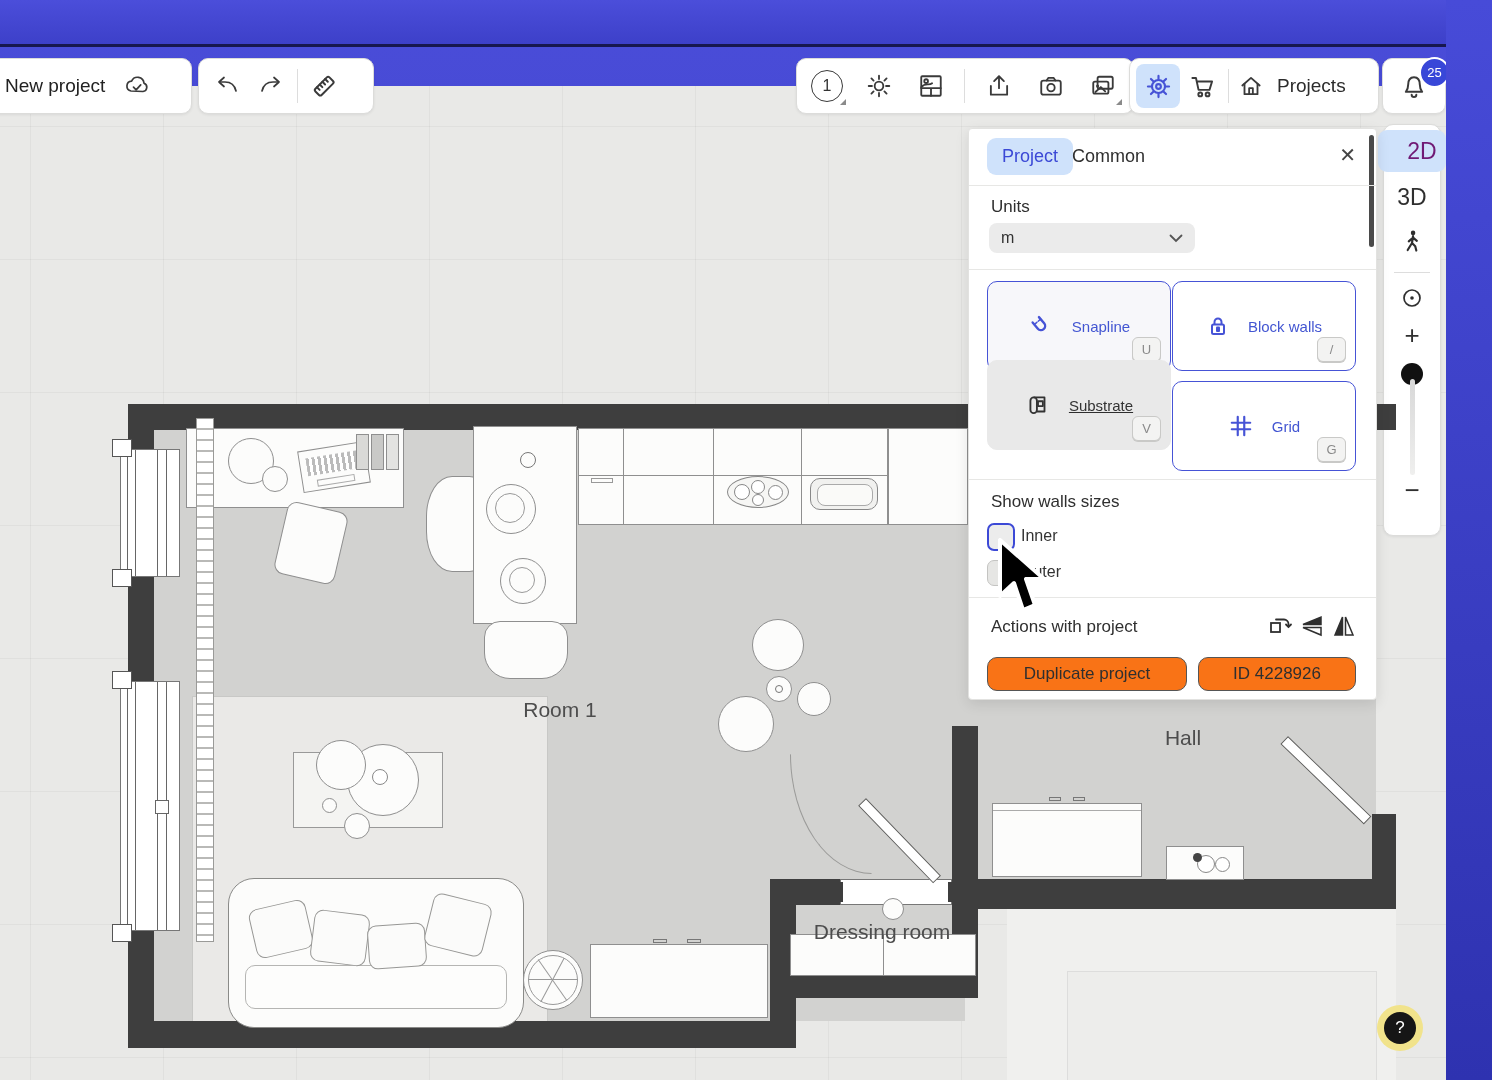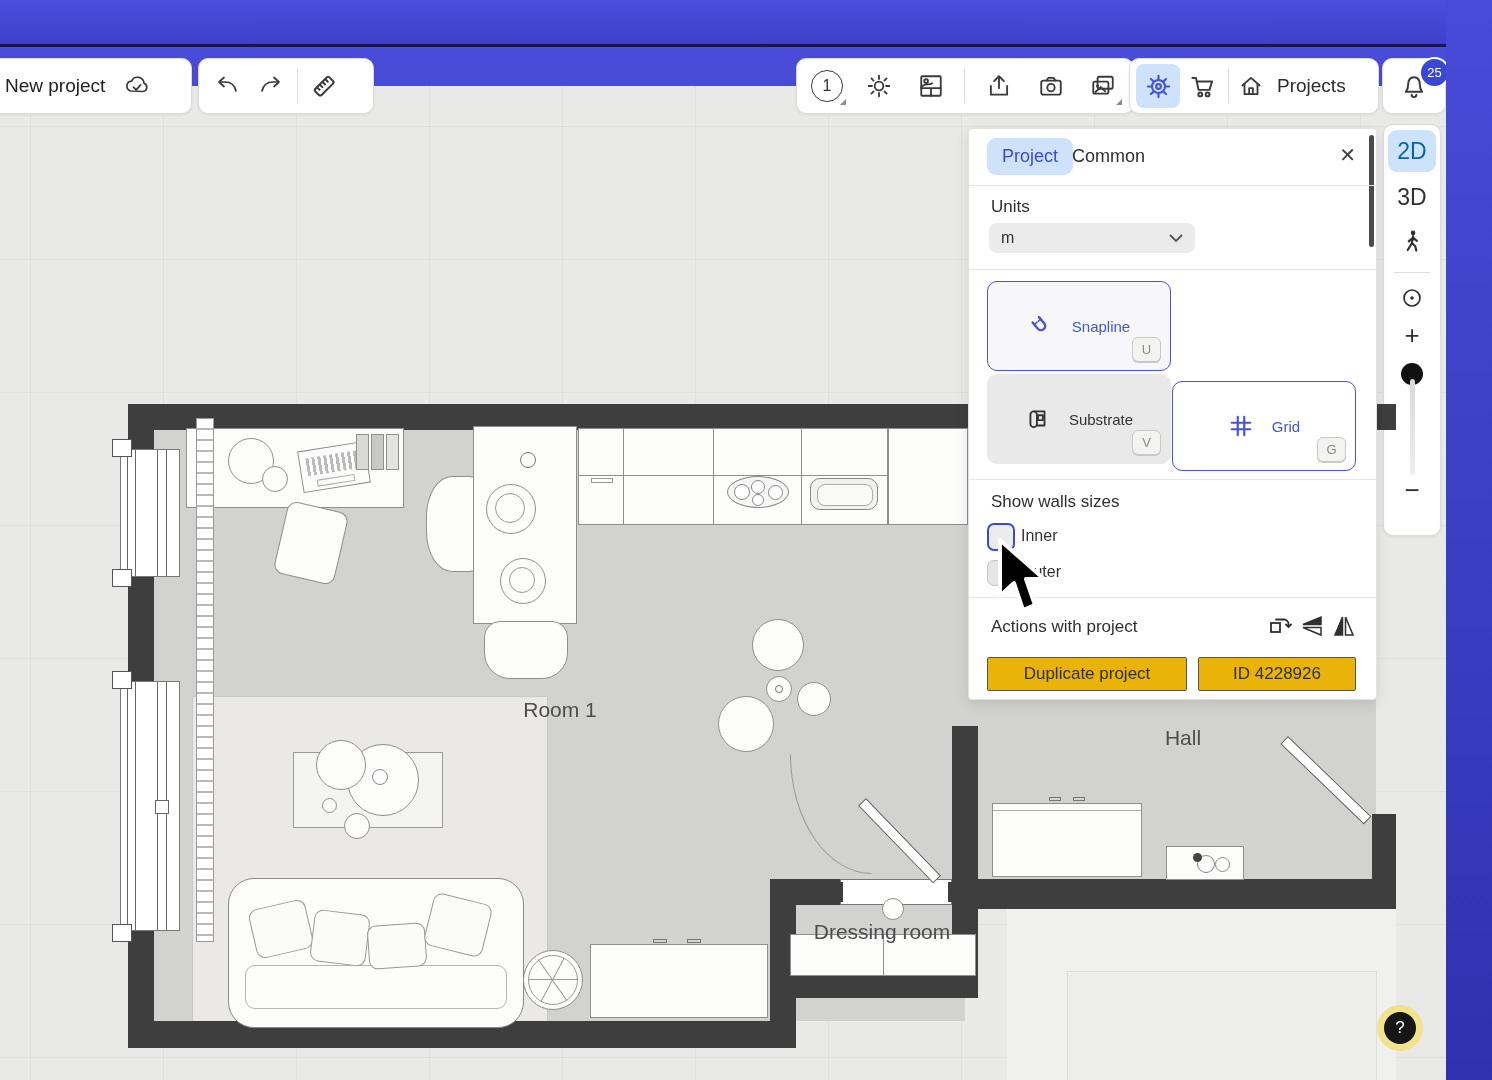--- a/index.html
+++ b/index.html
@@ -23,21 +23,21 @@
   .floor-circle{width:30px;height:30px;border:1.6px solid #3a3a3a;border-radius:50%;display:flex;align-items:center;justify-content:center;font-size:16px;color:#333;}
   .gear-active{background:#cfe2fb;}
   #projects-label{font-size:19px;color:#2c2c2c;margin-left:8px;margin-right:14px;}
   #bell-badge{position:absolute;left:27px;top:-7px;width:27px;height:27px;border-radius:50%;background:#3847d8;color:#fff;
     font-size:13px;display:flex;align-items:center;justify-content:center;border:2px solid #fff;}
   
   #viewbar{left:1383px;top:124px;width:58px;height:412px;background:#fff;border:1px solid #dcdcda;border-radius:10px;
     box-shadow:0 1px 3px rgba(0,0,0,.07);display:flex;flex-direction:column;align-items:center;padding-top:5px;}
   .vitem{width:48px;height:42px;border-radius:9px;display:flex;align-items:center;justify-content:center;
     font-size:23px;color:#2f2f2f;margin-bottom:4px;flex:0 0 auto;}
-  .vactive{background:#cfe2fb;color:#0369a1;}
+  .vactive{background:#cfe2fb;color:#701a75;padding-left:20px;}
   .vdivider{width:36px;height:1px;background:#ddd;margin:4px 0 8px;}
   #zoom-slider-track{width:5px;height:96px;border-radius:3px;background:linear-gradient(180deg,#d8d8d8,#efefee);margin-top:-6px;}
   #zoom-thumb{width:22px;height:22px;border-radius:50%;background:#111;margin:8px 0 0;}
   
   #panel{left:968px;top:128px;width:409px;height:572px;background:#fff;border:1px solid #e2e2e0;border-radius:4px;
     box-shadow:0 4px 14px rgba(0,0,0,.10);z-index:30;}
   .pdivider{position:absolute;left:0;width:100%;height:1px;background:#e7e7e5;}
   .tab-chip{position:absolute;font-size:18px;}
   #tab-project{left:18px;top:9px;padding:8px 15px;background:#cfe2fb;border-radius:9px;color:#3b49d6;}
   #tab-common{left:103px;top:17px;color:#2f2f2f;}
@@ -49,21 +49,21 @@
   .togglebtn{position:absolute;width:182px;height:88px;border-radius:10px;background:#fff;border:1.5px solid #4653d6;
     display:flex;align-items:center;justify-content:center;gap:18px;}
   .togglebtn .tlabel{font-size:15px;color:#4356d2;}
   .togglebtn.inactive{background:#e9e9e9;border:1.5px solid #e9e9e9;}
   .togglebtn.inactive .tlabel{color:#333;}
   .kbd{position:absolute;right:9px;bottom:8px;width:27px;height:23px;background:#f3f3f2;border:1px solid #c9c9c7;
     border-radius:6px;box-shadow:0 1px 0 #c9c9c7;color:#8a8a8a;font-size:13px;display:flex;align-items:center;justify-content:center;}
   .checkbox{position:absolute;width:24px;height:24px;border-radius:7px;background:#ececec;border:2px solid #3c49d6;}
   .checkbox.dim{border:1px solid #c4c4c2;background:#e6e6e4;}
   .cb-label{position:absolute;font-size:16px;color:#333;}
-  .pbtn{position:absolute;height:32px;border:1.6px solid #555;border-radius:2px;background:#eab308;color:#2f2f2f;
+  .pbtn{position:absolute;height:32px;border:1.6px solid #555;border-radius:10px;background:#f97316;color:#2f2f2f;
     font-size:17px;display:flex;align-items:center;justify-content:center;}
   .act-icon{position:absolute;top:485px;width:26px;height:24px;}
   
   .wall{background:#3e3e3e;z-index:3;}
   .floor{background:#d2d2d0;z-index:1;}
   .fw{background:#fcfcfb;border:1px solid #8f8f8f;z-index:5;}
   .circ{border-radius:50%;}
   .roomlabel{z-index:6;font-size:21px;color:#4d4d4d;white-space:nowrap;transform:translateX(-50%);}
   .curtain{background:repeating-linear-gradient(180deg,#ffffff 0 9px,#b9b9b7 9px 11px);border:1px solid #9a9a98;z-index:6;}
   .pillow{background:#fbfbfa;border:1px solid #979795;border-radius:9px;z-index:6;}
@@ -377,21 +377,30 @@
     <div class="togglebtn" style="left:18px;top:152px;background:#f7f7fa;">
       <svg width="26" height="26" viewBox="0 0 24 24" style="stroke:#4653d6;fill:none;stroke-width:2.2;stroke-linecap:round;">
         <g transform="rotate(-40 12 12)">
             <path d="M8.2 4.5 V12 a3.8 3.8 0 0 0 7.6 0 V4.5"></path>
             <path d="M8.2 7 h3 M15.8 7 h-3" stroke-width="1.4"></path>
           </g>
       </svg>
       <span class="tlabel">Snapline</span>
       <span class="kbd">U</span>
     </div>
-    <div class="togglebtn inactive" style="left:18px;top:245px;">
+    <div class="togglebtn" style="left:203px;top:152px;">
+      <svg width="24" height="26" viewBox="0 0 24 24" style="stroke:#4653d6;fill:none;stroke-width:2;stroke-linejoin:round;">
+        <rect x="6" y="10.5" width="12" height="9.5" rx="1.5"></rect>
+          <path d="M8.5 10.5 V8 a3.5 3.5 0 0 1 7 0 V10.5"></path>
+          <rect x="11" y="13.5" width="2" height="3.5"></rect>
+      </svg>
+      <span class="tlabel">Block walls</span>
+      <span class="kbd">/</span>
+    </div>
+    <div class="togglebtn inactive" style="left:18px;top:231px;text-decoration:underline;">
       <svg width="26" height="26" viewBox="0 0 24 24" style="stroke:#333;fill:none;stroke-width:1.7;stroke-linejoin:round;">
         <path d="M5 8 a3 3 0 0 1 6 0 v8.5 a3 3 0 0 1-6 0 z"></path>
           <path d="M8 5 h10 v13 h-7"></path>
           <rect x="12" y="8.5" width="4.5" height="4.5"></rect>
       </svg>
       <span class="tlabel">Substrate</span>
       <span class="kbd">V</span>
     </div>
     <div class="togglebtn" style="left:203px;top:252px;">
       <svg width="26" height="26" viewBox="0 0 24 24" style="stroke:#4653d6;fill:none;stroke-width:2;stroke-linecap:round;">

